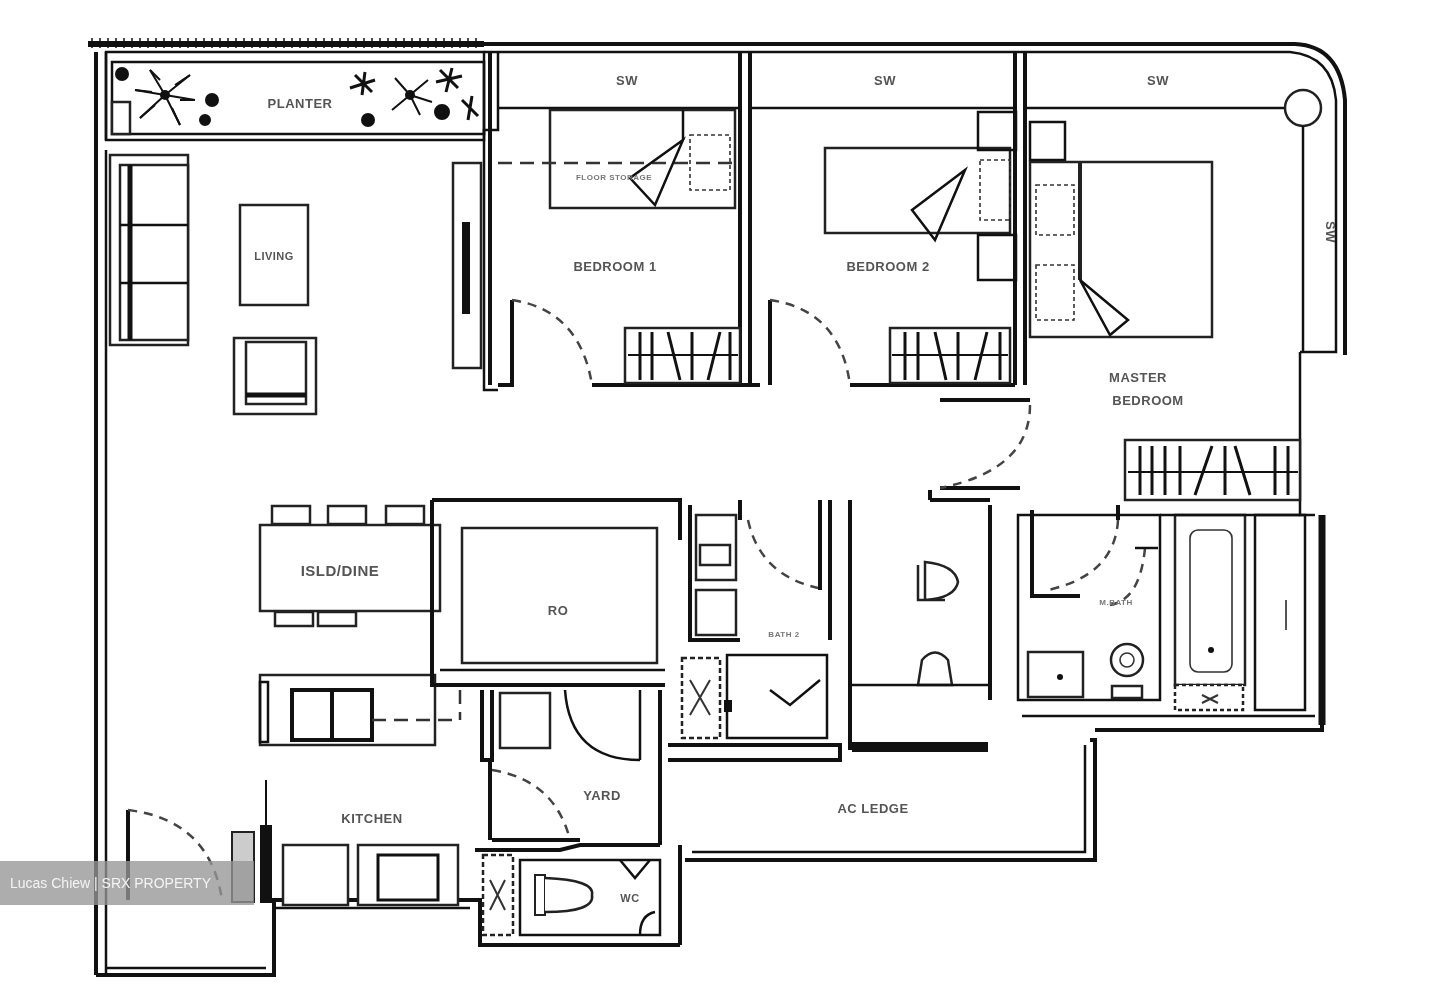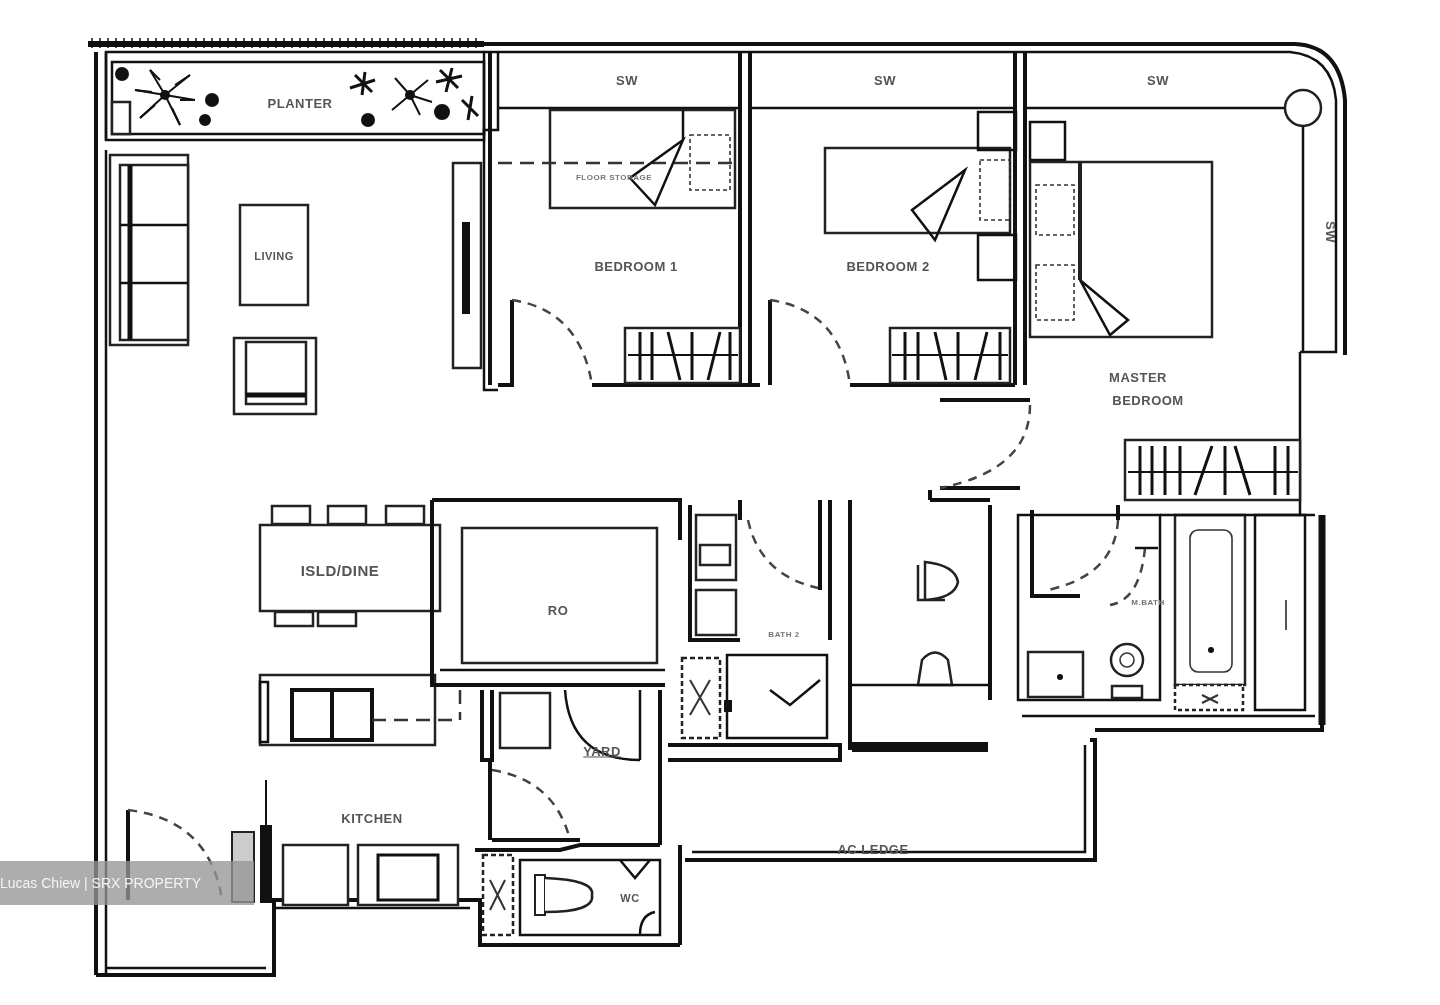--- a/index.html
+++ b/index.html
@@ -7,21 +7,21 @@
     #plan { position: absolute; left: 0; top: 0; width: 1440px; height: 1005px; }
     .wall { fill: none; stroke: #111; stroke-width: 4; }
     .wall-thin { fill: none; stroke: #111; stroke-width: 2.5; }
     .furn { fill: #fff; stroke: #222; stroke-width: 2.5; }
     .furn-thin { fill: none; stroke: #333; stroke-width: 1.6; }
     .door-swing { fill: none; stroke: #444; stroke-width: 2.5; stroke-dasharray: 9 7; }
     .dash-line { fill: none; stroke: #333; stroke-width: 2.5; stroke-dasharray: 14 8; }
     .lbl { position: absolute; font-family: "Liberation Sans", sans-serif; font-size: 13px; color: #555; letter-spacing: 0.5px; white-space: nowrap; transform: translate(-50%, -50%); font-weight: bold; text-transform: uppercase; }
     .lbl.small { font-size: 8px; color: #777; }
     .lbl.vert { transform: translate(-50%, -50%) rotate(90deg); }
-    .watermark { position: absolute; left: 0; top: 861px; width: 254px; height: 44px; background: rgba(150,150,150,0.78); color: #f4f4f4; font-family: "Liberation Sans", sans-serif; font-size: 14px; line-height: 44px; box-sizing: border-box; white-space: nowrap; }
+    .watermark { position: absolute; left: 0; top: 861px; width: 254px; height: 44px; background: rgba(150,150,150,0.78); color: #f4f4f4; font-family: "Liberation Sans", sans-serif; font-size: 14px; line-height: 44px; padding-left: 10px; box-sizing: border-box; white-space: nowrap; }
   </style>
 </head>
 <body>
 
 <svg id="plan" viewBox="0 0 1440 1005" xmlns="http://www.w3.org/2000/svg">
 
   <g>
 
     <line x1="88" y1="44" x2="484" y2="44" stroke="#111" stroke-width="6"></line>
     <g stroke="#111" stroke-width="1.5">
@@ -335,26 +335,26 @@
   </g>
 </svg>
 
 <div class="lbl" style="left:300px; top:103px;">PLANTER</div>
 <div class="lbl" style="left:274px; top:256px; font-size:11px;">LIVING</div>
 <div class="lbl small" style="left:614px; top:137px;margin-top:40px;">FLOOR STORAGE</div>
 <div class="lbl" style="left:627px; top:80px;">SW</div>
 <div class="lbl" style="left:885px; top:80px;">SW</div>
 <div class="lbl" style="left:1158px; top:80px;">SW</div>
 <div class="lbl vert" style="left:1330px; top:232px;">SW</div>
-<div class="lbl" style="left:636px; top:266px;text-align:right;">BEDROOM 1</div>
+<div class="lbl" style="left:615px; top:266px;text-align:right;">BEDROOM 1</div>
 <div class="lbl" style="left:888px; top:266px;">BEDROOM 2</div>
 <div class="lbl" style="left:1138px; top:377px;">MASTER</div>
 <div class="lbl" style="left:1148px; top:400px;">BEDROOM</div>
 <div class="lbl" style="left:340px; top:570px; font-size:15px;">ISLD/DINE</div>
 <div class="lbl" style="left:558px; top:590px;margin-top:20px;">RO</div>
 <div class="lbl small" style="left:784px; top:634px;">BATH 2</div>
-<div class="lbl small" style="left:1148px; top:602px;">M.BATH</div>
+<div class="lbl small" style="left:1116px; top:602px;">M.BATH</div>
 <div class="lbl" style="left:372px; top:818px;">KITCHEN</div>
-<div class="lbl" style="left:602px; top:751px;text-decoration:underline;">YARD</div>
+<div class="lbl" style="left:602px; top:795px;">YARD</div>
 <div class="lbl" style="left:630px; top:898px; font-size:11px;">WC</div>
-<div class="lbl" style="left:873px; top:808px;margin-top:41px;">AC LEDGE</div>
+<div class="lbl" style="left:873px; top:808px;">AC LEDGE</div>
 
 <div class="watermark">Lucas Chiew | SRX PROPERTY</div>
 
 </body></html>

